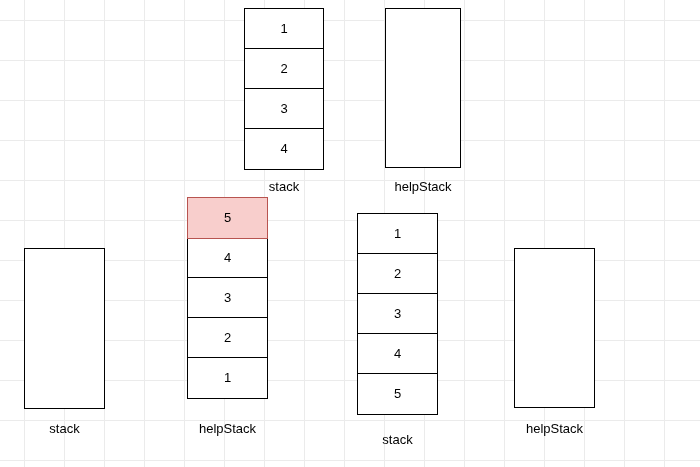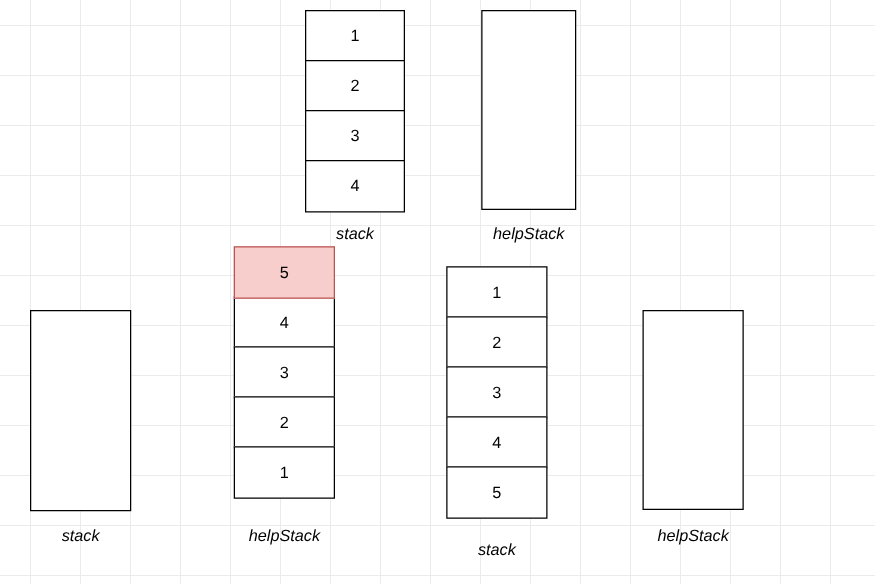--- a/index.html
+++ b/index.html
@@ -58,21 +58,20 @@
     border:1.5px solid var(--cell-stroke);
     background:var(--cell-fill);
   }
   .shape-label{
     position:absolute;
     text-align:center;
     font-size:13px;
     line-height:16px;
     color:var(--text);
     white-space:nowrap;
-    font-style:italic;
   }
 </style>
 </head>
 <body>
 
 <div class="board">
 
   <div class="stack" style="left:244px;top:8px;width:80px;">
     <div class="cell">1</div>
     <div class="cell">2</div>

